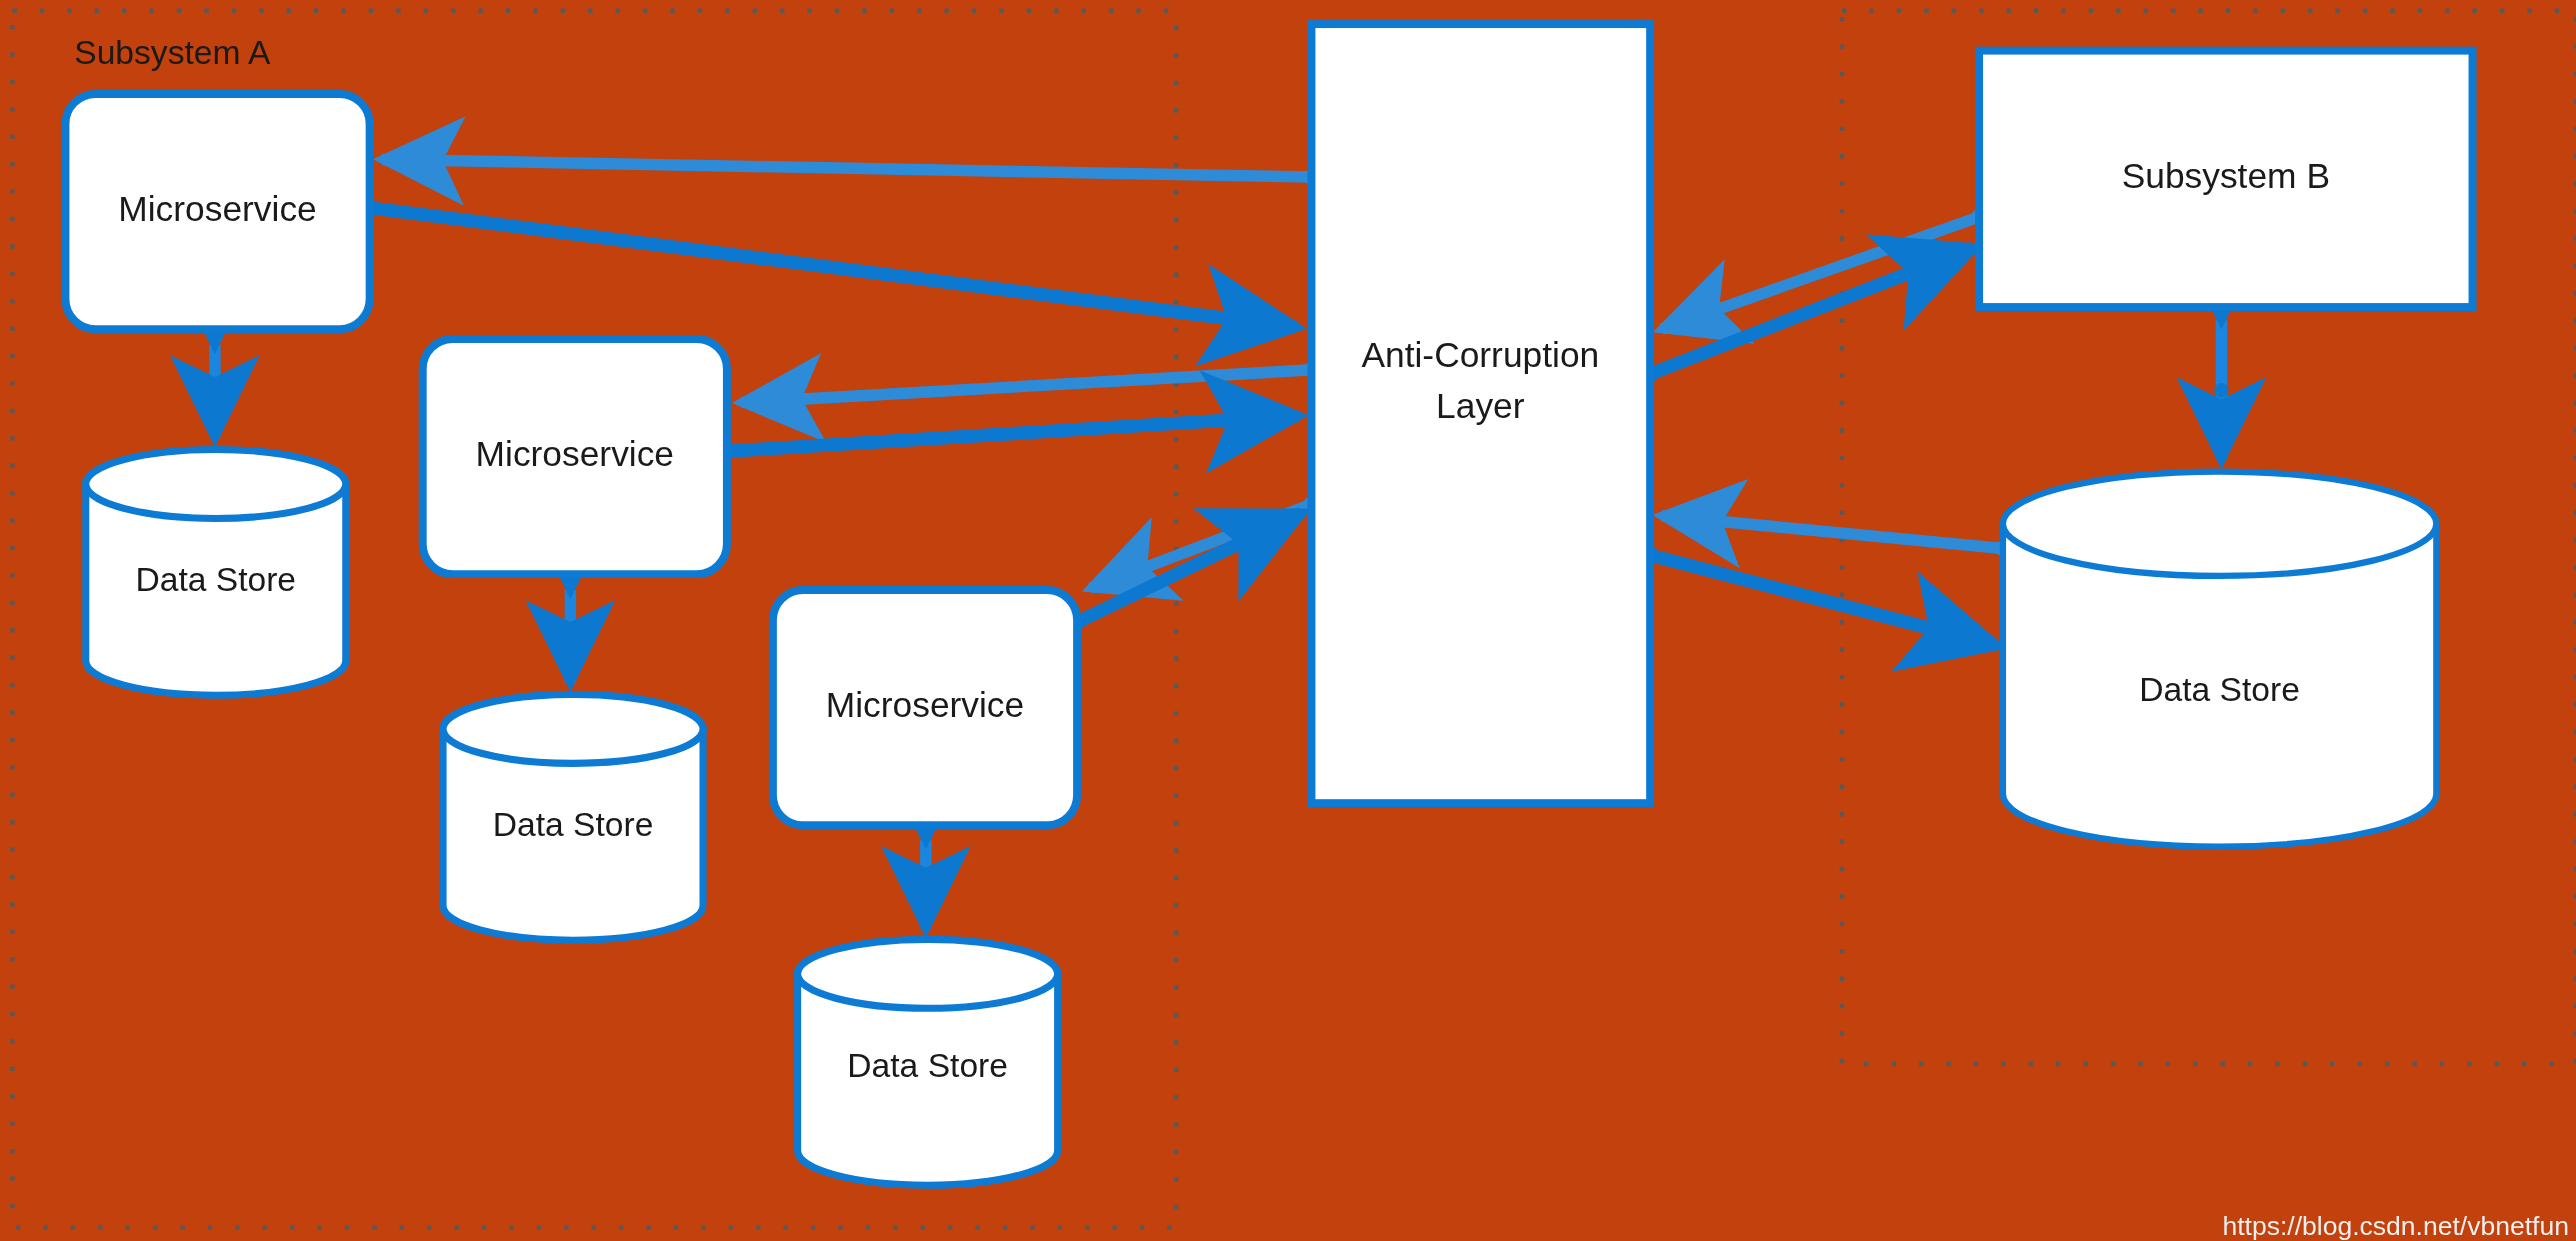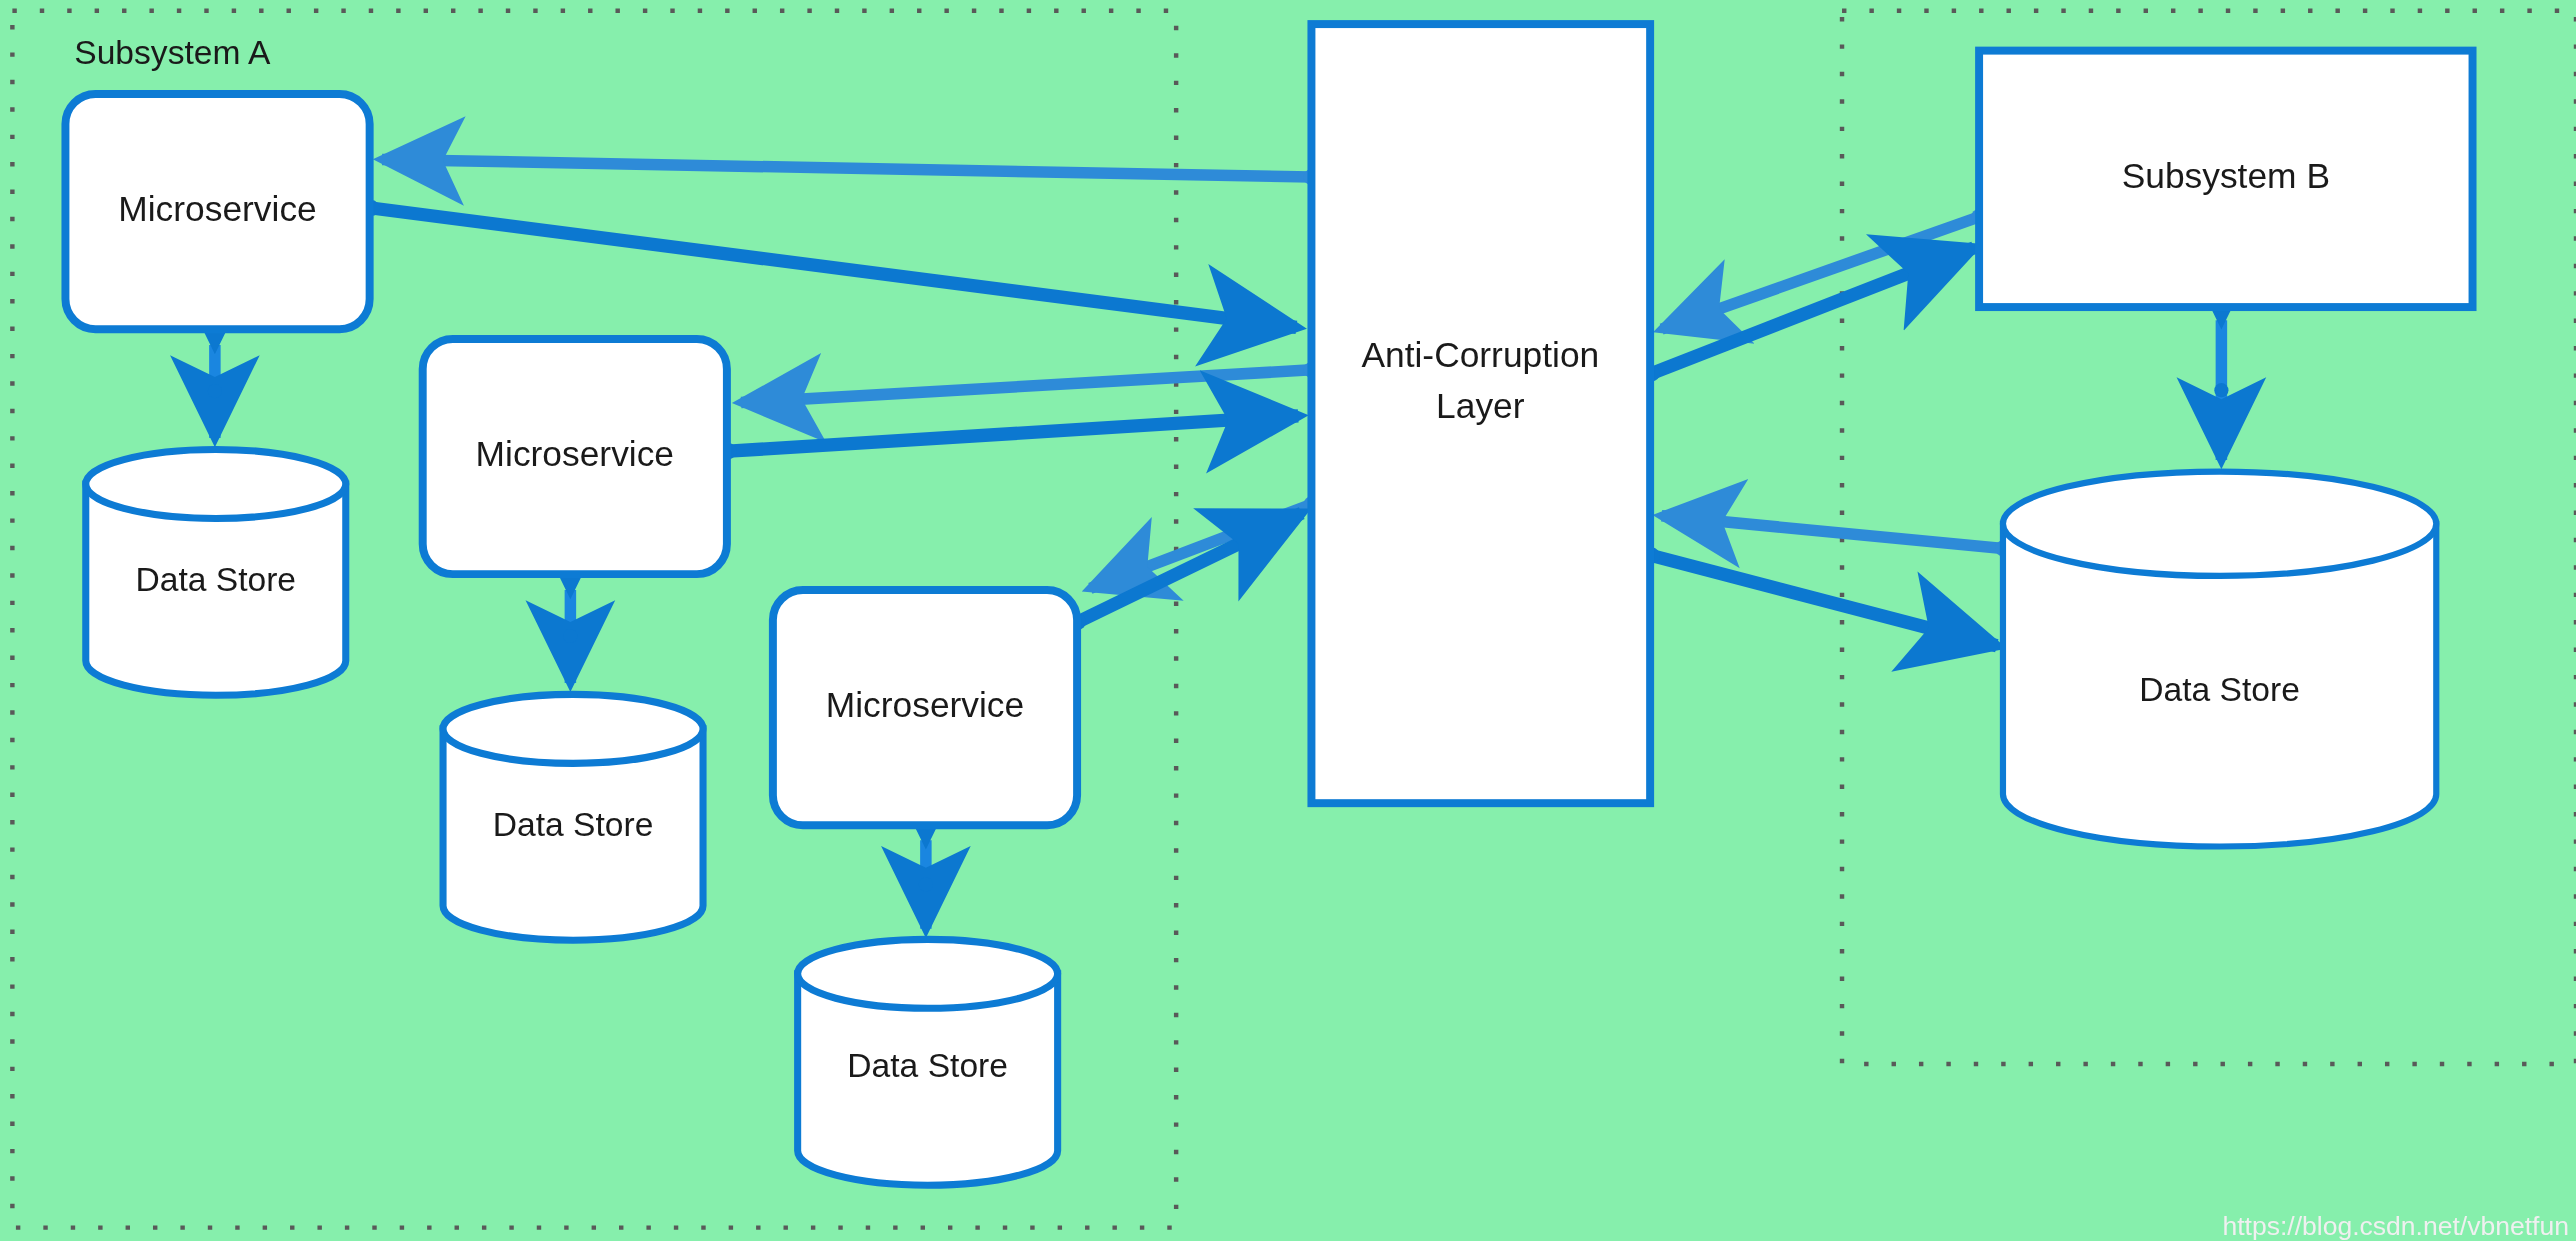--- a/index.html
+++ b/index.html
@@ -8,21 +8,21 @@
     padding: 0;
     background: #ffffff;
   }
   body {
     font-family: "Liberation Sans", sans-serif;
   }
   #diagram-root {
     position: relative;
     width: 2576px;
     height: 1242px;
-    background: #86efac;
+    background: #c2410c;
     overflow: hidden;
   }
   svg.canvas {
     position: absolute;
     top: 0;
     left: 0;
     width: 2576px;
     height: 1242px;
     display: block;
   }

